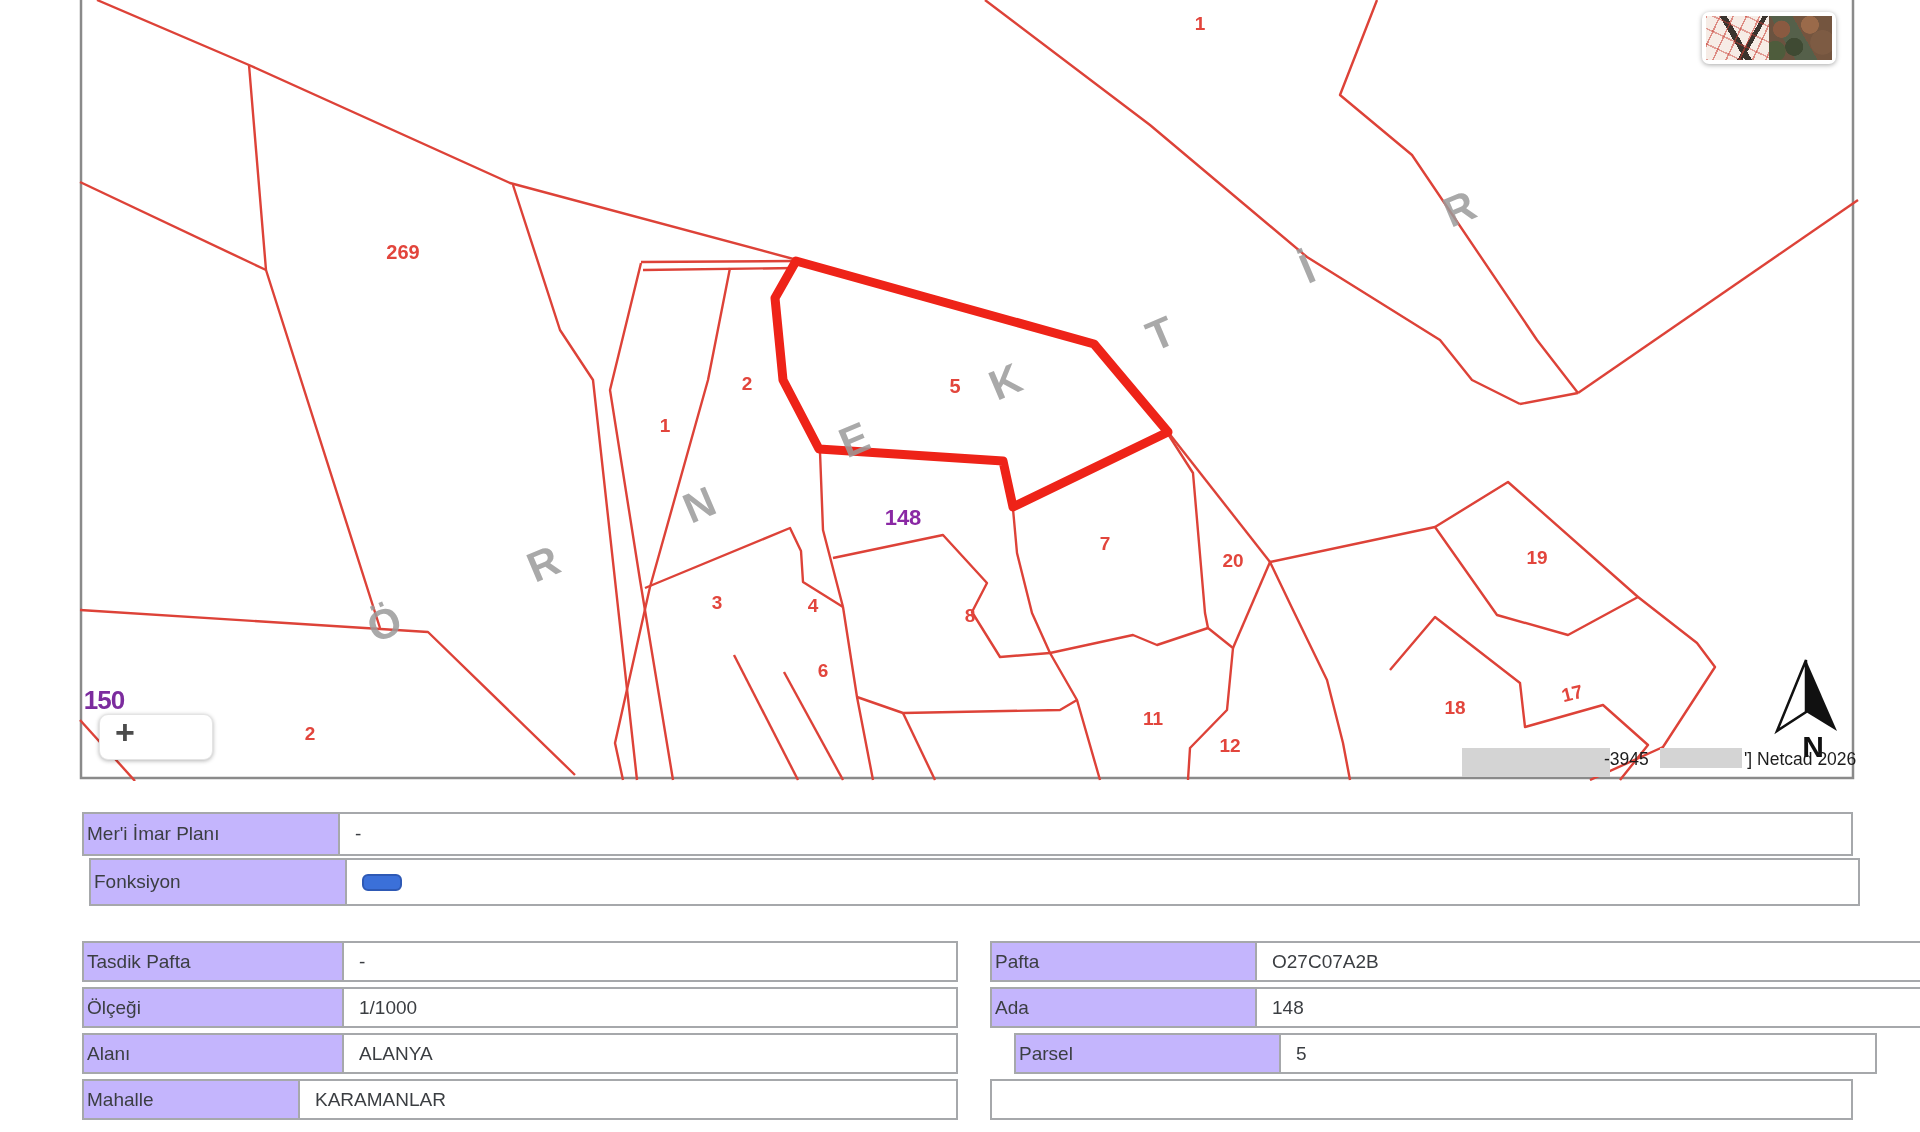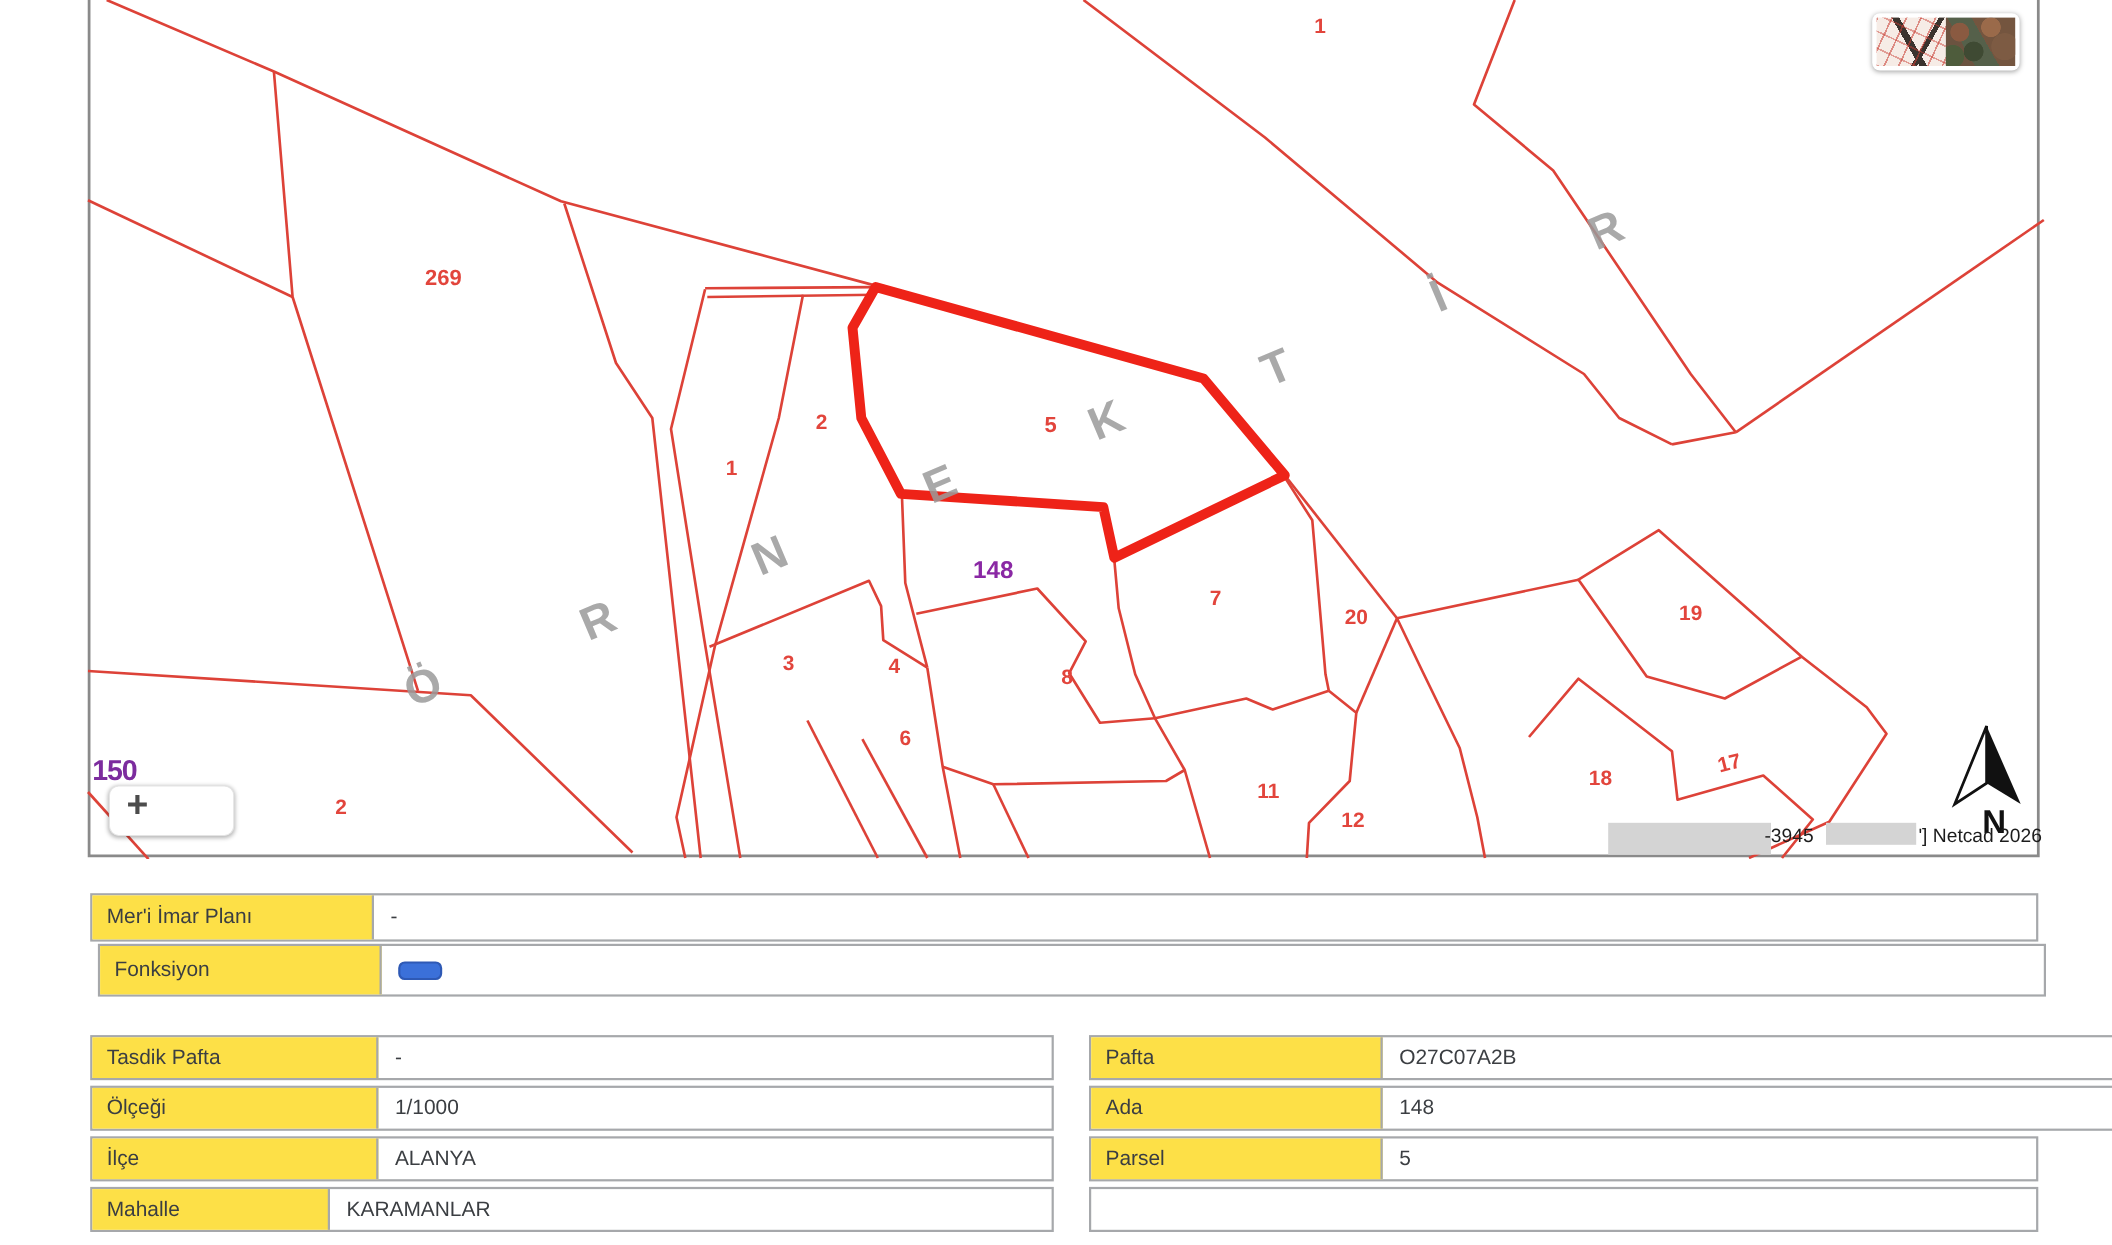--- a/index.html
+++ b/index.html
@@ -35,22 +35,22 @@
        linear-gradient(60deg, #6b5340 0 30%, #55604a 30% 55%, #74553f 55% 100%);}
 
   
   .zoom-btn{position:absolute;left:99px;top:714px;width:114px;height:46px;background:#fff;
             border-radius:9px;box-shadow:0 1px 4px rgba(0,0,0,.3);border:1px solid #e4e4e4;
             box-sizing:border-box;cursor:pointer;}
   .zoom-btn span{position:absolute;left:15px;top:-2px;font-size:34px;font-weight:bold;color:#4c4c4c;}
 
   
   .tbl-row{position:absolute;display:flex;border:2px solid #a6a8ab;background:#fff;box-sizing:border-box;}
-  .tbl-label{background:#fde047;border-right:2px solid #a6a8ab;display:flex;align-items:center;
-             padding-left:13px;box-sizing:border-box;color:#3b3e42;font-size:19px;}
+  .tbl-label{background:#c4b5fd;border-right:2px solid #a6a8ab;display:flex;align-items:center;
+             padding-left:3px;box-sizing:border-box;color:#3b3e42;font-size:19px;}
   .tbl-value{display:flex;align-items:center;padding-left:15px;box-sizing:border-box;
              color:#3b3e42;font-size:19px;flex:1;}
   .badge{width:40px;height:17px;background:#3b70d9;border:2px solid #2e59b5;border-radius:6px;
          box-sizing:border-box;}
 </style>
 </head>
 <body>
 
 <div class="page">
 
@@ -167,36 +167,36 @@
 
   <div class="tbl-row" style="left:82px;top:941px;width:876px;height:41px">
     <div class="tbl-label" style="width:260px">Tasdik Pafta</div>
     <div class="tbl-value">-</div>
   </div>
   <div class="tbl-row" style="left:82px;top:987px;width:876px;height:41px">
     <div class="tbl-label" style="width:260px">Ölçeği</div>
     <div class="tbl-value">1/1000</div>
   </div>
   <div class="tbl-row" style="left:82px;top:1033px;width:876px;height:41px">
-    <div class="tbl-label" style="width:260px">İlçe</div>
+    <div class="tbl-label" style="width:260px">Alanı</div>
     <div class="tbl-value">ALANYA</div>
   </div>
   <div class="tbl-row" style="left:82px;top:1079px;width:876px;height:41px">
     <div class="tbl-label" style="width:216px">Mahalle</div>
     <div class="tbl-value">KARAMANLAR</div>
   </div>
 
   <div class="tbl-row" style="left:990px;top:941px;width:1010px;height:41px">
     <div class="tbl-label" style="width:265px">Pafta</div>
     <div class="tbl-value">O27C07A2B</div>
   </div>
   <div class="tbl-row" style="left:990px;top:987px;width:990px;height:41px">
     <div class="tbl-label" style="width:265px">Ada</div>
     <div class="tbl-value">148</div>
   </div>
-  <div class="tbl-row" style="left:990px;top:1033px;width:863px;height:41px">
+  <div class="tbl-row" style="left:1014px;top:1033px;width:863px;height:41px">
     <div class="tbl-label" style="width:265px">Parsel</div>
     <div class="tbl-value">5</div>
   </div>
   <div class="tbl-row" style="left:990px;top:1079px;width:863px;height:41px">
   </div>
 
 </div>
 
 </body></html>

